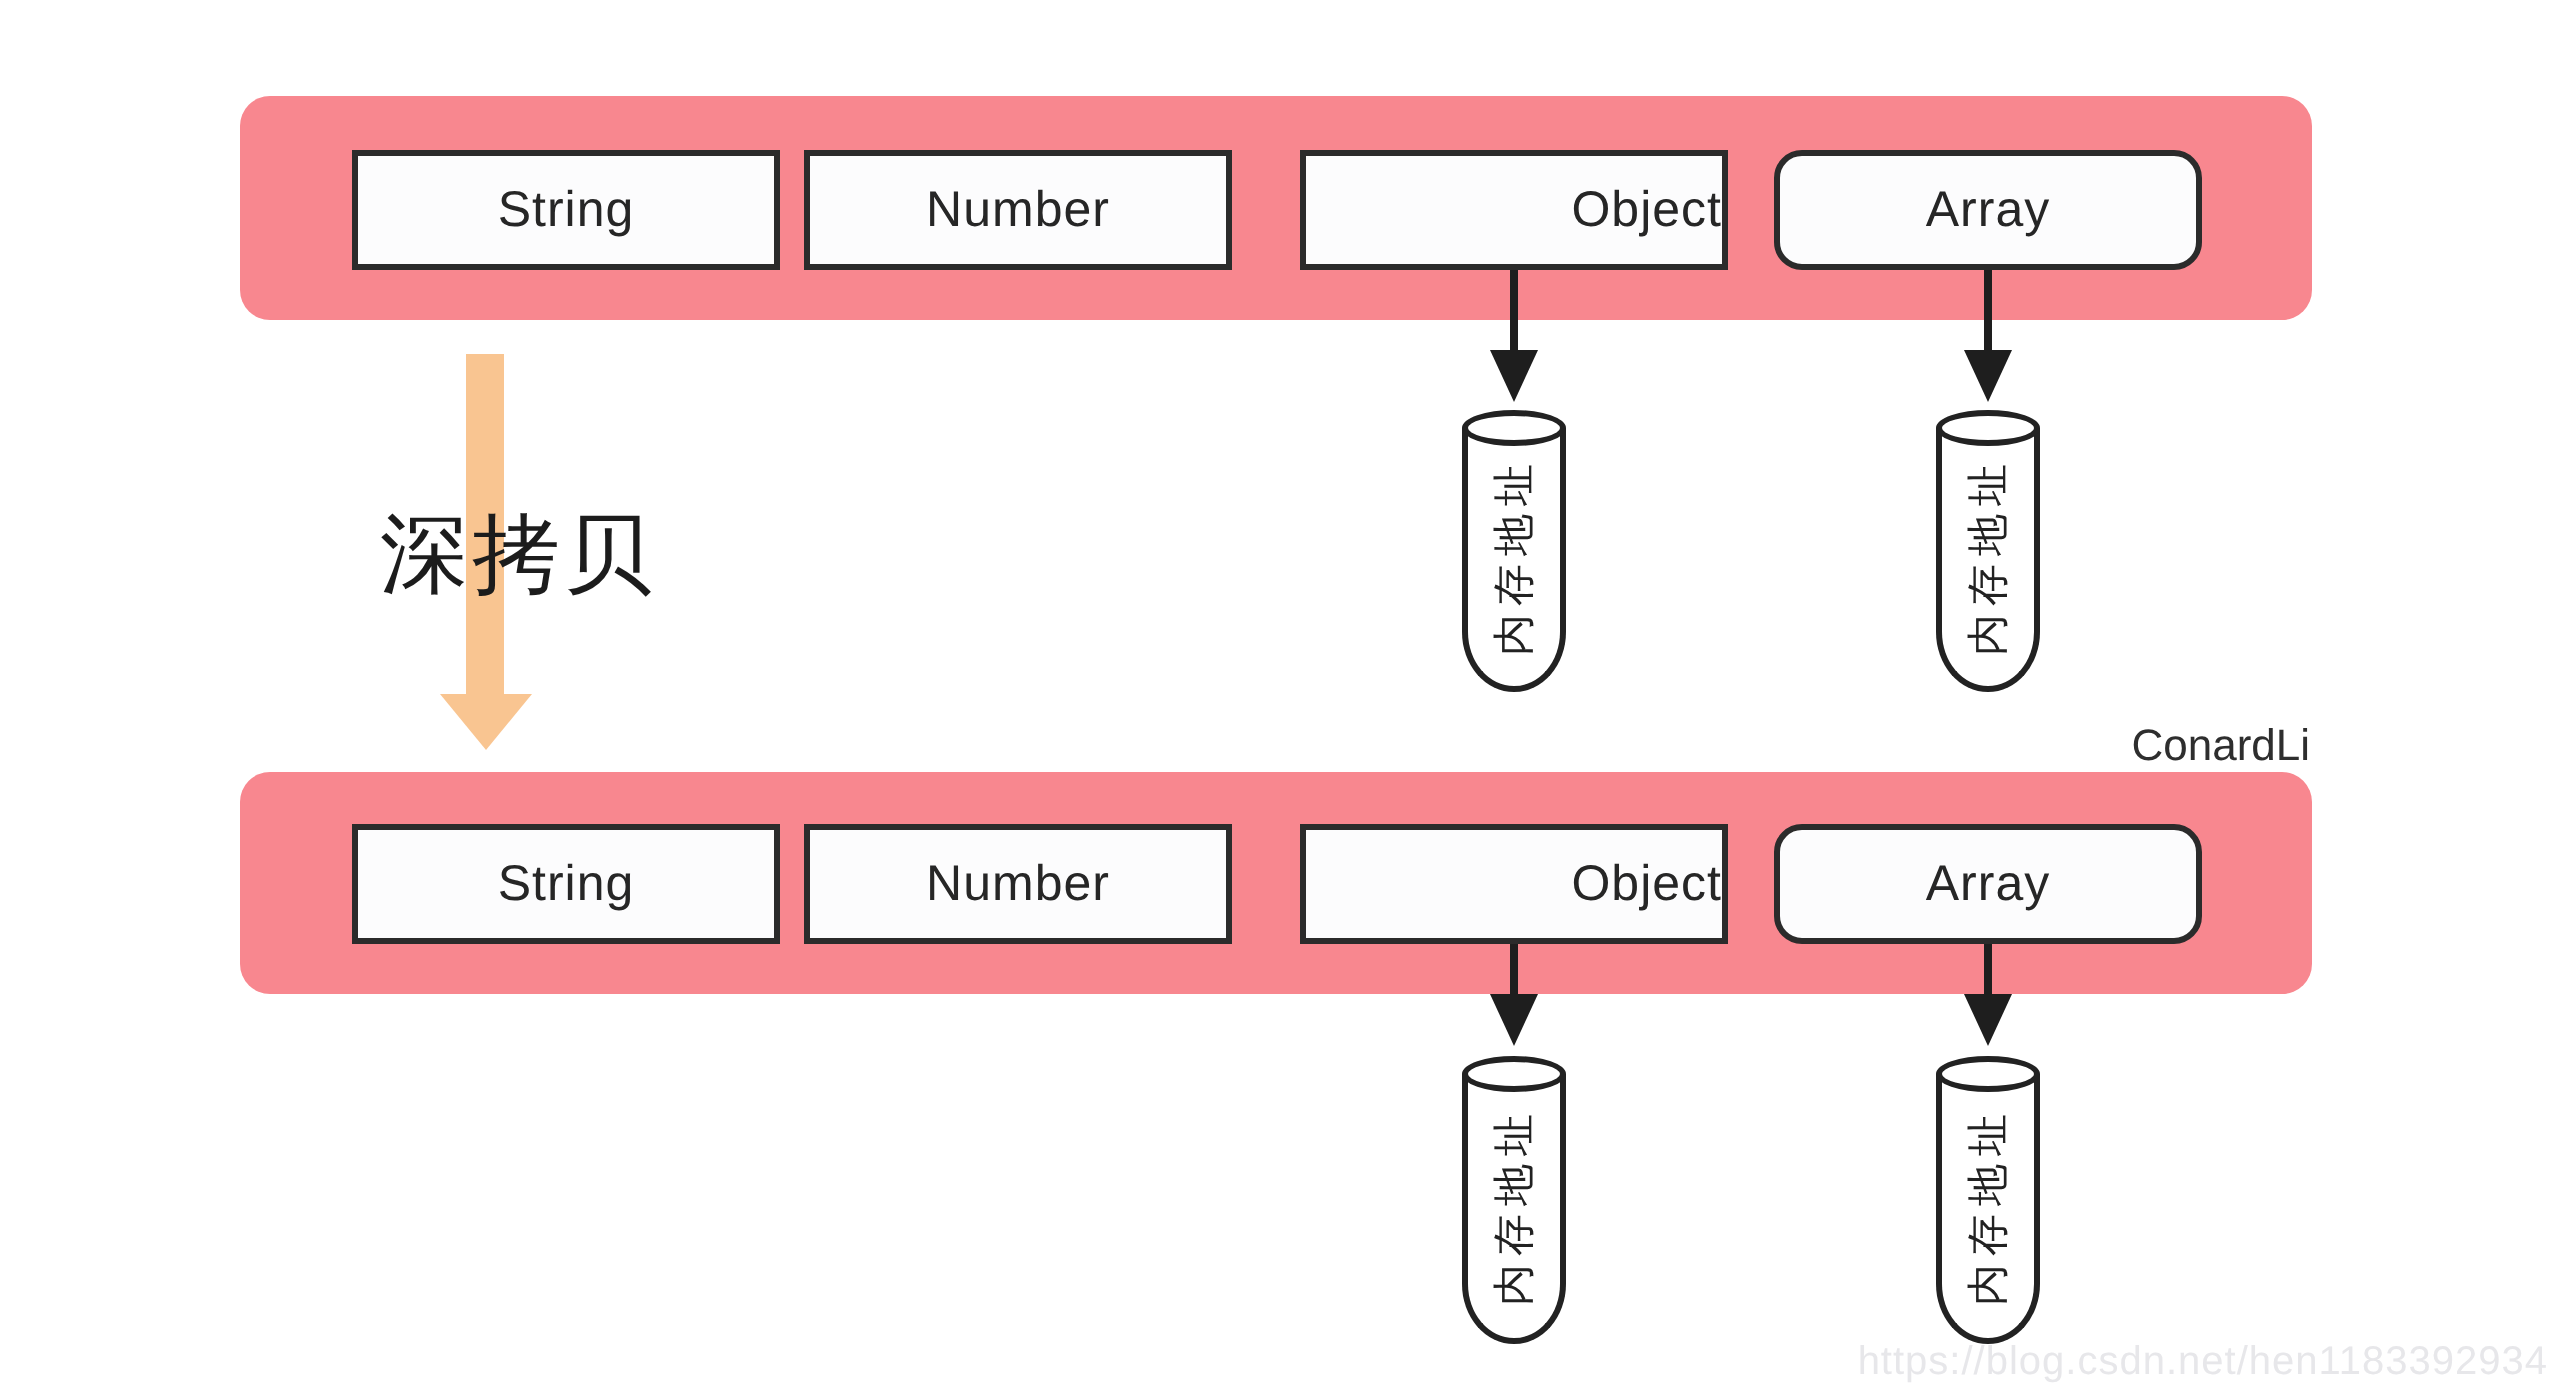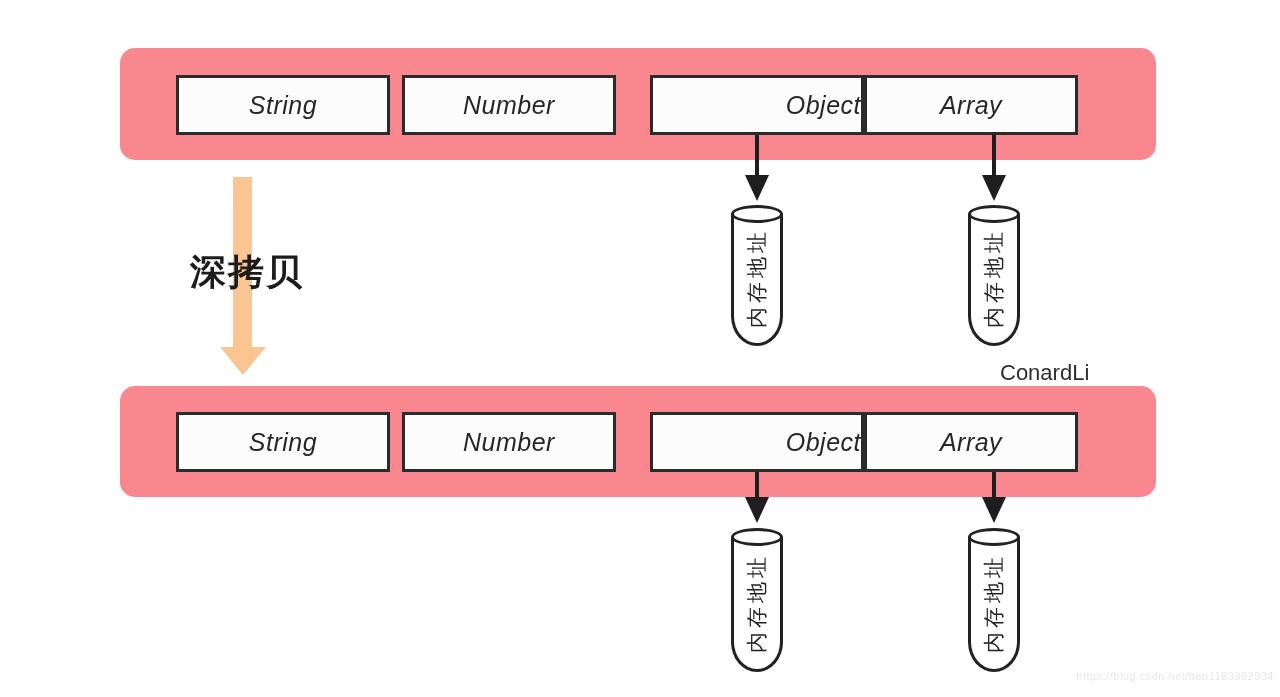--- a/index.html
+++ b/index.html
@@ -20,28 +20,28 @@
     position:absolute;left:120px;width:1036px;height:112px;
     background:var(--bar);border-radius:15px;
   }
   .bar-top{top:48px;}
   .bar-bottom{top:386px;height:111px;}
 
   .typebox{
     position:absolute;width:214px;height:60px;
     background:var(--box-bg);border:3px solid var(--ink);
     display:flex;align-items:center;justify-content:center;
-    font-size:25px;letter-spacing:0.5px;color:#262626;font-style:italic;
+    font-size:25px;letter-spacing:0.5px;color:#262626;
   }
   .bar-top .typebox{top:27px;}
   .bar-bottom .typebox{top:26px;}
   .pos-0{left:56px;}
   .pos-1{left:282px;}
   .pos-2{left:530px;justify-content:flex-end;}
-  .pos-3{left:744px;}
+  .pos-3{left:767px;border-radius:14px;}
 
   .vline{
     position:absolute;width:4px;background:#1e1e1e;
   }
   .vhead{
     position:absolute;width:0;height:0;
     border-left:12px solid transparent;border-right:12px solid transparent;
     border-top:26px solid #1e1e1e;
   }
 
@@ -65,30 +65,30 @@
     position:absolute;left:233px;top:177px;width:19px;height:170px;
     background:var(--arrow);
   }
   .orange-head{
     position:absolute;left:220px;top:347px;width:0;height:0;
     border-left:23px solid transparent;border-right:23px solid transparent;
     border-top:28px solid var(--arrow);
   }
   .deep-copy-label{
     position:absolute;left:190px;top:248px;z-index:3;
-    font-size:36px;font-weight:bold;color:#1c1c1c;letter-spacing:2px;
+    font-size:44px;font-weight:normal;color:#1c1c1c;letter-spacing:2px;
   }
 
   .author-label{
     position:absolute;left:1000px;top:360px;width:155px;
-    font-size:22px;color:#2e2e2e;
+    text-align:right;font-size:22px;color:#2e2e2e;
   }
   .watermark{
     position:absolute;right:6px;top:670px;
-    font-size:11px;color:var(--watermark);letter-spacing:0.5px;
+    font-size:20px;color:var(--watermark);letter-spacing:0.5px;
   }
 </style>
 </head>
 <body>
 
 <div class="canvas">
 
   <div class="bar bar-top">
     <div class="typebox pos-0">
       <span>String</span>

